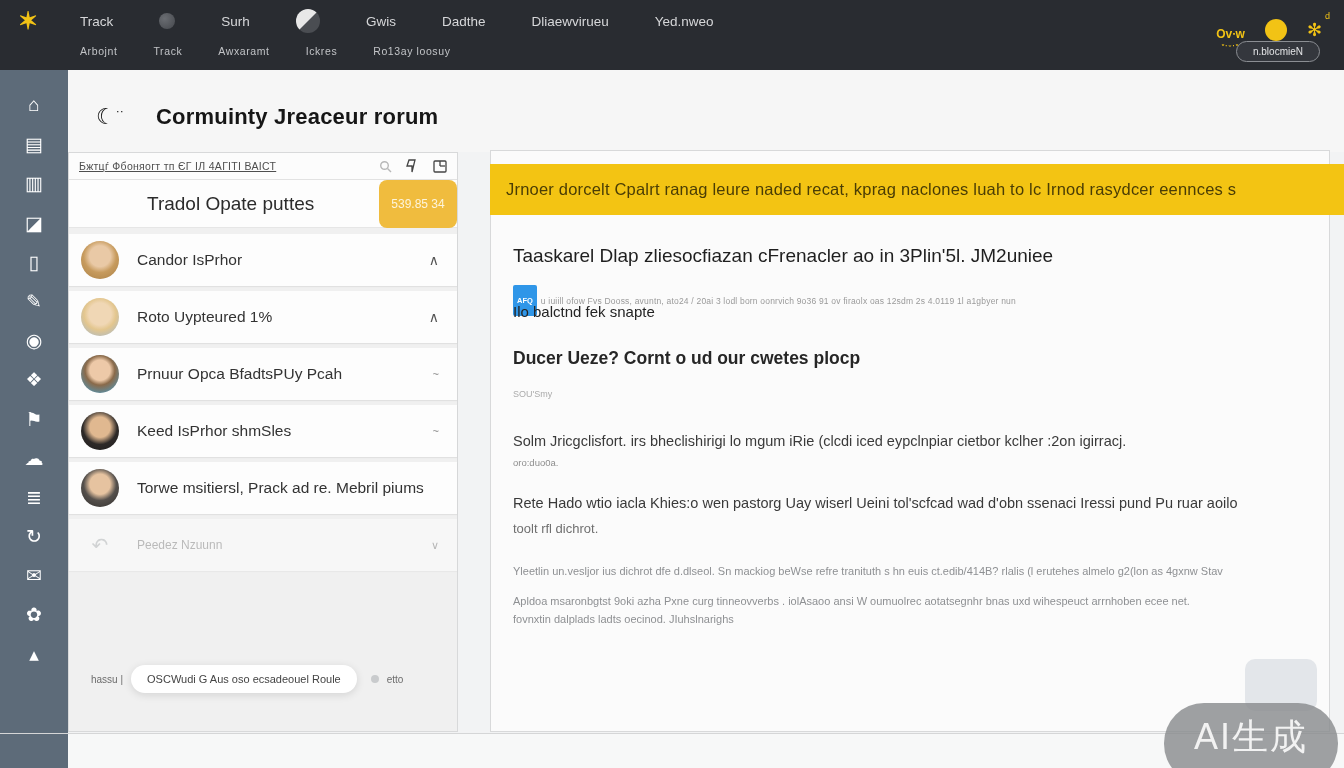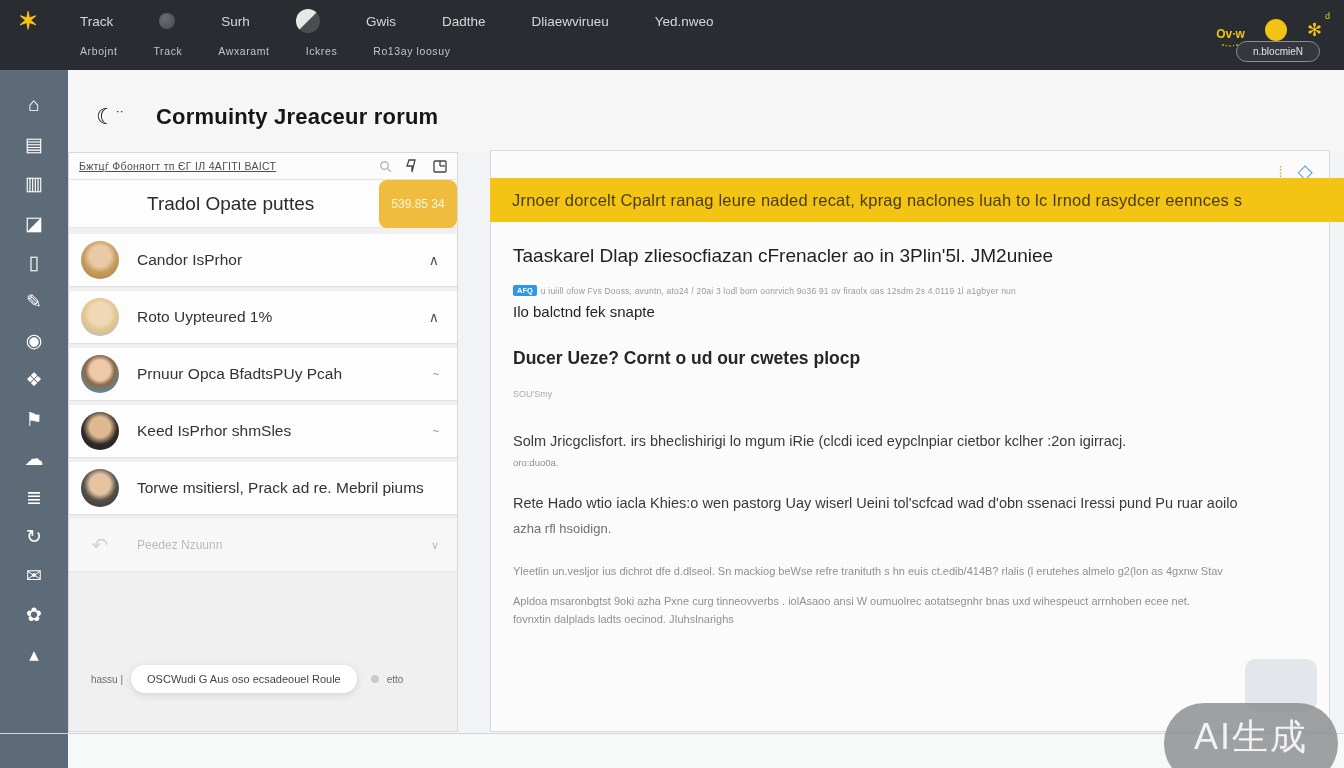--- a/index.html
+++ b/index.html
@@ -68,26 +68,26 @@
   .toast-label { font-size:10px; color:#6c6c6c; margin-right:8px; white-space:nowrap; }
   .toast-pill { background:#fff; border-radius:16px; box-shadow:0 2px 8px rgba(0,0,0,.12); padding:8px 16px; font-size:11px; color:#444; white-space:nowrap; cursor:pointer; }
   .toast-dot { width:8px; height:8px; border-radius:50%; background:#c9cbcd; margin:0 8px 0 14px; }
   .toast-suffix { font-size:10px; color:#6c6c6c; }
 
   
   .right-panel { position:absolute; left:490px; top:150px; width:840px; height:582px; background:#fbfbfb; border:1px solid #d8d9da; }
   .panel-actions { position:absolute; top:8px; right:16px; display:flex; align-items:center; gap:14px; }
   .dots-icon { color:#f0a71c; font-size:15px; letter-spacing:1px; cursor:pointer; }
   .diamond-icon { color:#5ba4d4; font-size:20px; cursor:pointer; }
-  .banner { position:absolute; left:490px; top:178px; width:854px; height:44px; background:#f3c413; z-index:3; display:flex; align-items:center; padding-left:22px; }
+  .banner { position:absolute; left:490px; top:164px; width:854px; height:51px; background:#f3c413; z-index:3; display:flex; align-items:center; padding-left:16px; }
   .banner-text { font-size:16.5px; color:#4a3d05; letter-spacing:.2px; white-space:nowrap; }
   .article { position:absolute; left:0; top:0; width:100%; height:100%; }
   .art-title { position:absolute; left:22px; top:94px; font-size:19px; color:#1f1f1f; font-weight:500; }
   .meta-row { position:absolute; left:22px; top:134px; display:flex; align-items:center; }
-  .meta-badge { background:#2f96e8; color:#fff; font-size:7.5px; font-weight:bold; border-radius:2px; padding:1px 4px; margin-right:4px; cursor:pointer; }
+  .meta-badge { background:#2f96e8; color:#fff; font-size:7.5px; font-weight:bold; border-radius:2px; padding:11px 4px; margin-right:4px; cursor:pointer; }
   .meta-text { font-size:8.5px; color:#9a9a9a; letter-spacing:.2px; white-space:nowrap; }
   .art-subtitle { position:absolute; left:22px; top:152px; font-size:15px; color:#242424; font-weight:500; }
   .section-heading { position:absolute; left:22px; top:197px; font-size:17.5px; color:#262626; }
   .section-small { position:absolute; left:22px; top:238px; font-size:9px; color:#ababab; }
   .para { position:absolute; left:22px; font-size:14.5px; color:#3a3a3a; white-space:nowrap; }
   .para-sub { position:absolute; left:22px; font-size:9.5px; color:#8d8d8d; }
   .para-sub2 { position:absolute; left:22px; font-size:13px; color:#6f6f6f; }
   .para-light { position:absolute; left:22px; font-size:11px; color:#8e9093; white-space:nowrap; }
   .scroll-btn { position:absolute; right:12px; bottom:20px; width:72px; height:52px; background:#e3e6ea; border-radius:10px; cursor:pointer; }
 
@@ -236,21 +236,21 @@
 
     <div class="art-subtitle">Ilo balctnd fek snapte</div>
 
     <h3 class="section-heading">Ducer Ueze? Cornt o ud our cwetes plocp</h3>
     <div class="section-small">SOU'Smy</div>
 
     <p class="para" style="top:282px">Solm Jricgclisfort. irs bheclishirigi lo mgum iRie (clcdi iced eypclnpiar cietbor kclher :2on igirracj.</p>
     <p class="para-sub" style="top:306px">oro:duo0a.</p>
 
     <p class="para" style="top:344px">Rete Hado wtio iacla Khies:o wen pastorg Uay wiserl Ueini tol'scfcad wad d'obn  ssenaci Iressi pund Pu ruar aoilo</p>
-    <p class="para-sub2" style="top:370px">azha rfl hsoidign.</p>
+    <p class="para-sub2" style="top:370px">toolt rfl dichrot.</p>
 
     <p class="para-light" style="top:414px">Yleetlin un.vesljor ius dichrot dfe d.dlseol. Sn mackiog beWse refre tranituth s hn euis ct.edib/414B? rlalis (l erutehes almelo g2(lon as 4gxnw Stav</p>
     <p class="para-light" style="top:444px">Apldoa msaronbgtst 9oki azha Pxne curg tinneovverbs . iolAsaoo ansi W oumuolrec aotatsegnhr bnas uxd wihespeuct arrnhoben ecee net.</p>
     <p class="para-light" style="top:462px">fovnxtin dalplads ladts oecinod. JIuhslnarighs</p>
 
     <div class="scroll-btn"></div>
   </div>
 </section>
 
 <div class="banner">

